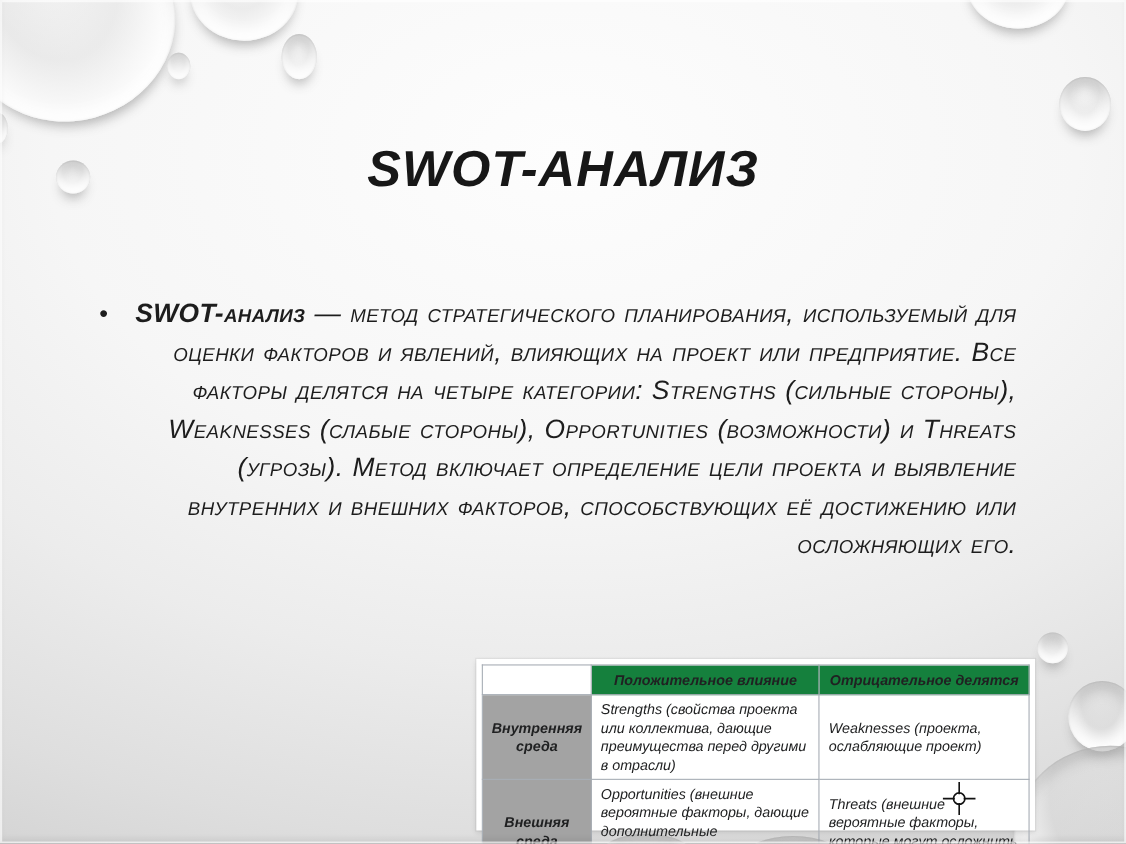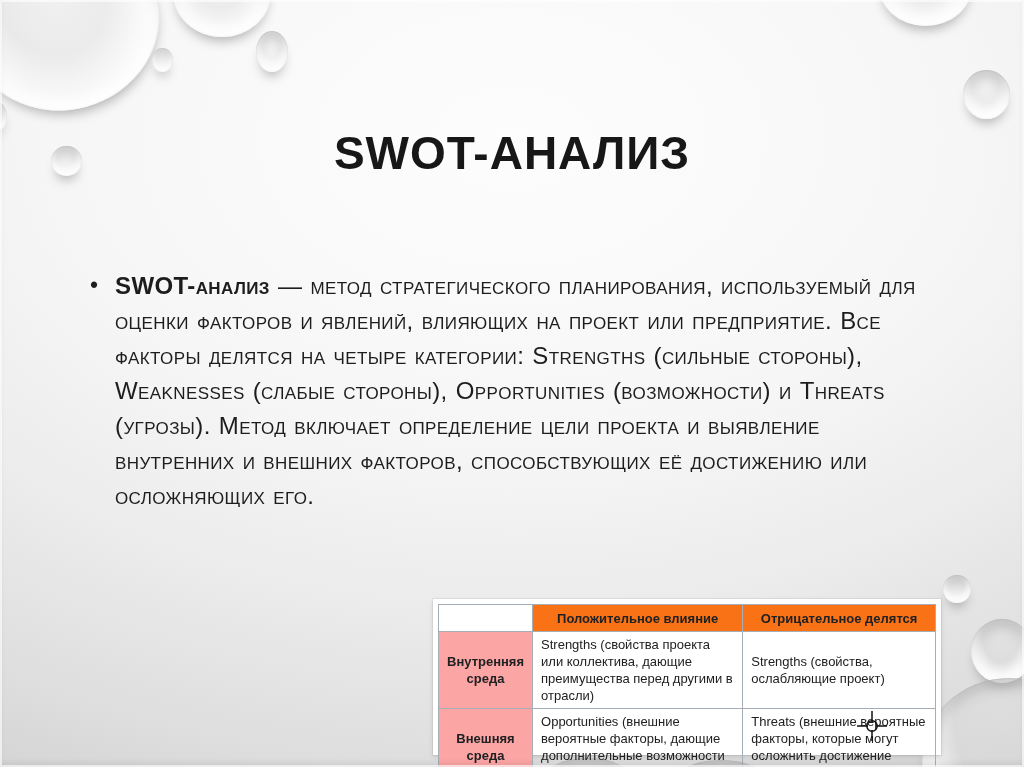--- a/index.html
+++ b/index.html
@@ -5,20 +5,21 @@
   html,body { margin:0; padding:0; background:#888; }
   .slide {
     position:relative;
     width:1024px; height:767px;
     margin:0 auto;
     overflow:hidden;
     font-family:"Liberation Sans", sans-serif;
     background:
       radial-gradient(ellipse 120% 105% at 50% 18%,
         #fdfdfd 0%, #f6f6f6 38%, #ececec 58%, #dedede 78%, #cecece 96%, #c7c7c7 100%);
+    font-style: italic;
   }
   .slide::after {
     content:""; position:absolute; inset:0; pointer-events:none; z-index:6;
     box-shadow: inset 0 0 0 2px rgba(255,255,255,0.65), inset 0 -4px 6px rgba(0,0,0,0.08);
   }
 
   
   .drop {
     position:absolute; border-radius:50%; z-index:1;
     background:
@@ -56,21 +57,21 @@
     font-size:46px; font-weight:700; color:#171717;
     font-variant:small-caps; letter-spacing:1px;
   }
   .bullets {
     position:absolute; left:88px; top:268px; width:836px; z-index:2;
     list-style:none; margin:0; padding:0;
   }
   .bullets li {
     position:relative; padding-left:27px; margin:0 0 15px 0;
     font-size:24px; line-height:35px; color:#1d1d1d;
-    font-variant:small-caps; letter-spacing:0.4px; word-spacing:1px;
+    font-variant:small-caps; letter-spacing:0.4px; word-spacing:1px;text-align:right;
   }
   .bullets li::before {
     content:"\2022"; position:absolute; left:2px; top:0;
     font-size:23px; color:#1d1d1d;
   }
   .bullets .lead { font-weight:700; }
   .bullet-2 { max-width:700px; }
 
   
   .table-box {
@@ -82,25 +83,25 @@
   table.wiki {
     border-collapse:collapse; width:100%; height:100%;
     font-family:"Liberation Sans", sans-serif;
     font-size:13px; line-height:17px; color:#202122;
     font-variant:normal;
   }
   table.wiki th, table.wiki td {
     border:1px solid #a7adb5; padding:4px 8px; vertical-align:middle;
   }
   table.wiki thead th {
-    background:#f97316; font-weight:700; text-align:center; height:18px;
+    background:#15803d; font-weight:700; text-align:center; height:18px;
   }
   table.wiki thead th.corner { background:#fff; }
   table.wiki tbody th {
-    background:#fca5a5; font-weight:700; text-align:center; width:76px;
+    background:#a3a3a3; font-weight:700; text-align:center; width:76px;
   }
   table.wiki td.pos { width:196px; }
   table.wiki td.neg { width:178px; }
 
   
   .cursor {
     position:absolute; left:857px; top:711px; z-index:10; width:30px; height:30px;
   }
 </style>
 </head>
@@ -136,21 +137,21 @@
         <tr>
           <th class="corner"></th>
           <th>Положительное влияние</th>
           <th>Отрицательное делятся</th>
         </tr>
       </thead>
       <tbody>
         <tr>
           <th>Внутренняя среда</th>
           <td class="pos">Strengths (свойства проекта или коллектива, дающие преимущества перед другими в отрасли)</td>
-          <td class="neg">Strengths (свойства, ослабляющие проект)</td>
+          <td class="neg">Weaknesses (проекта, ослабляющие проект)</td>
         </tr>
         <tr>
           <th>Внешняя среда</th>
           <td class="pos">Opportunities (внешние вероятные факторы, дающие дополнительные возможности по достижению цели)</td>
           <td class="neg">Threats (внешние вероятные факторы, которые могут осложнить достижение цели)</td>
         </tr>
       </tbody>
     </table>
   </div>
 

